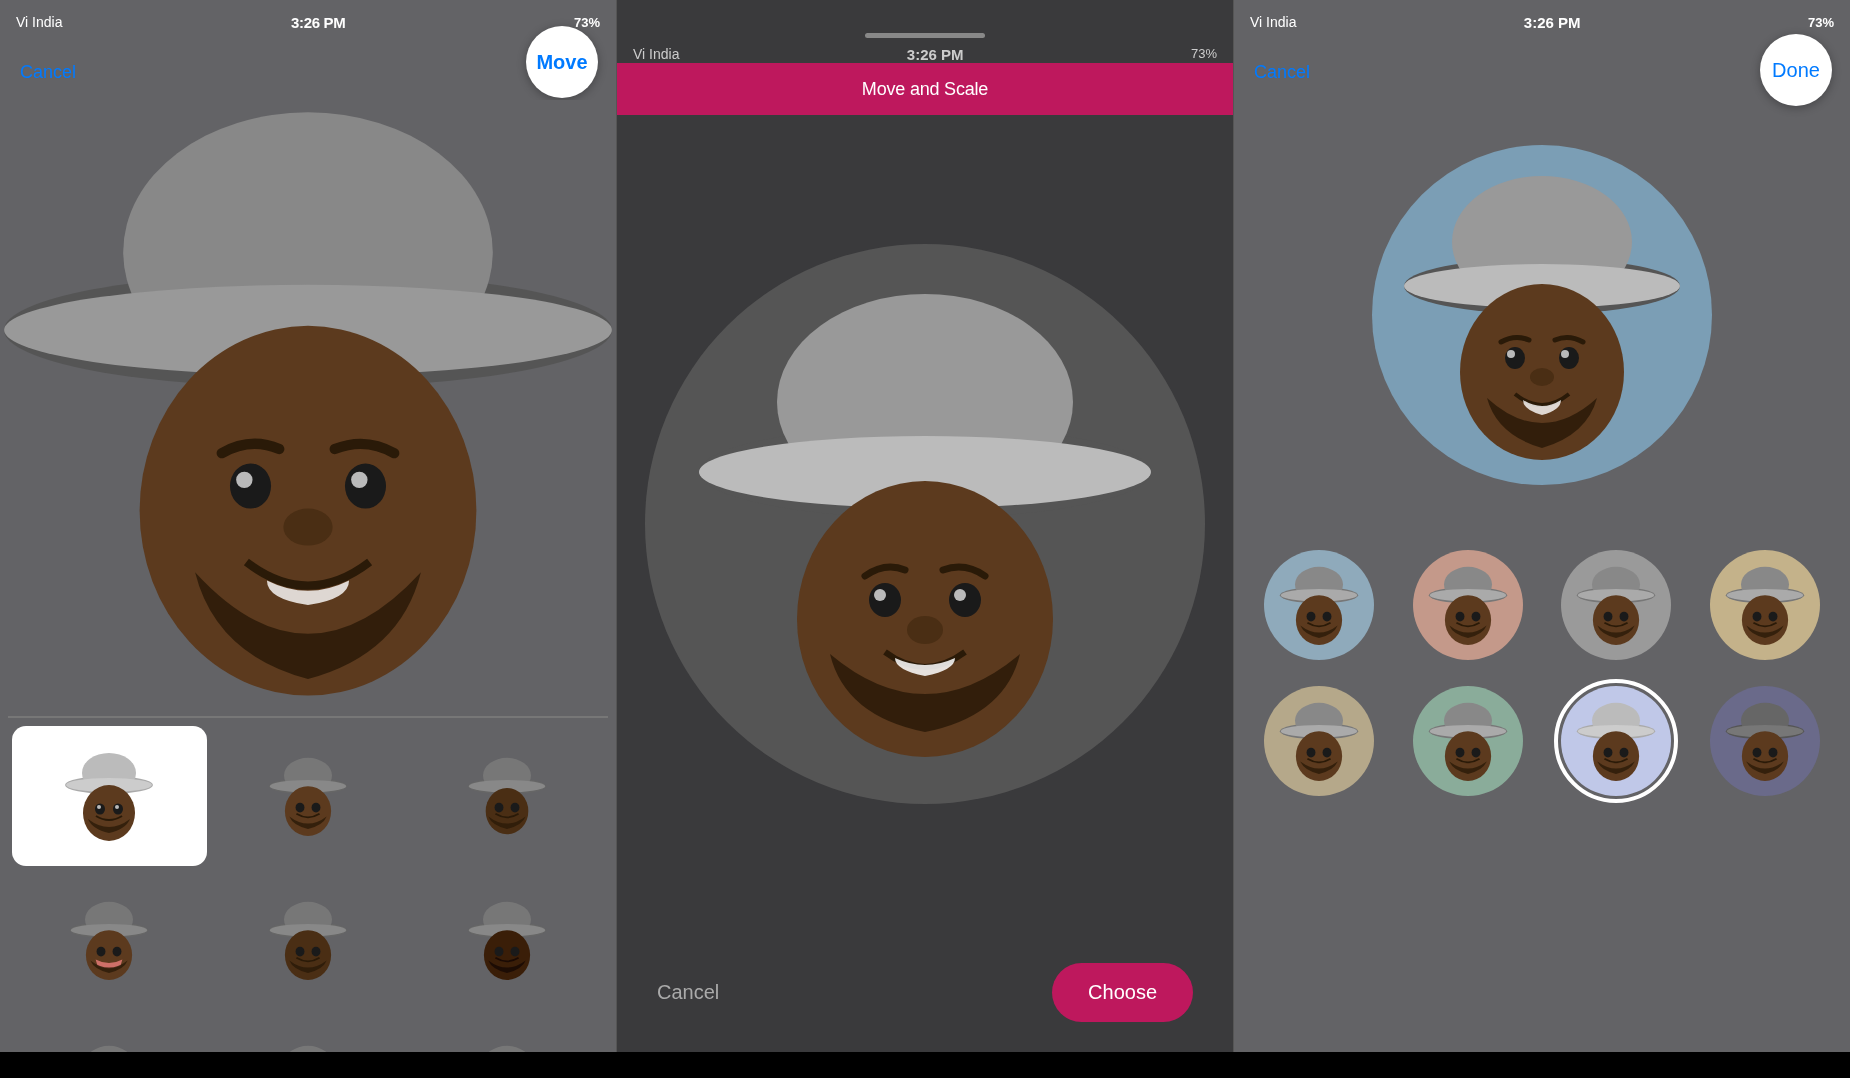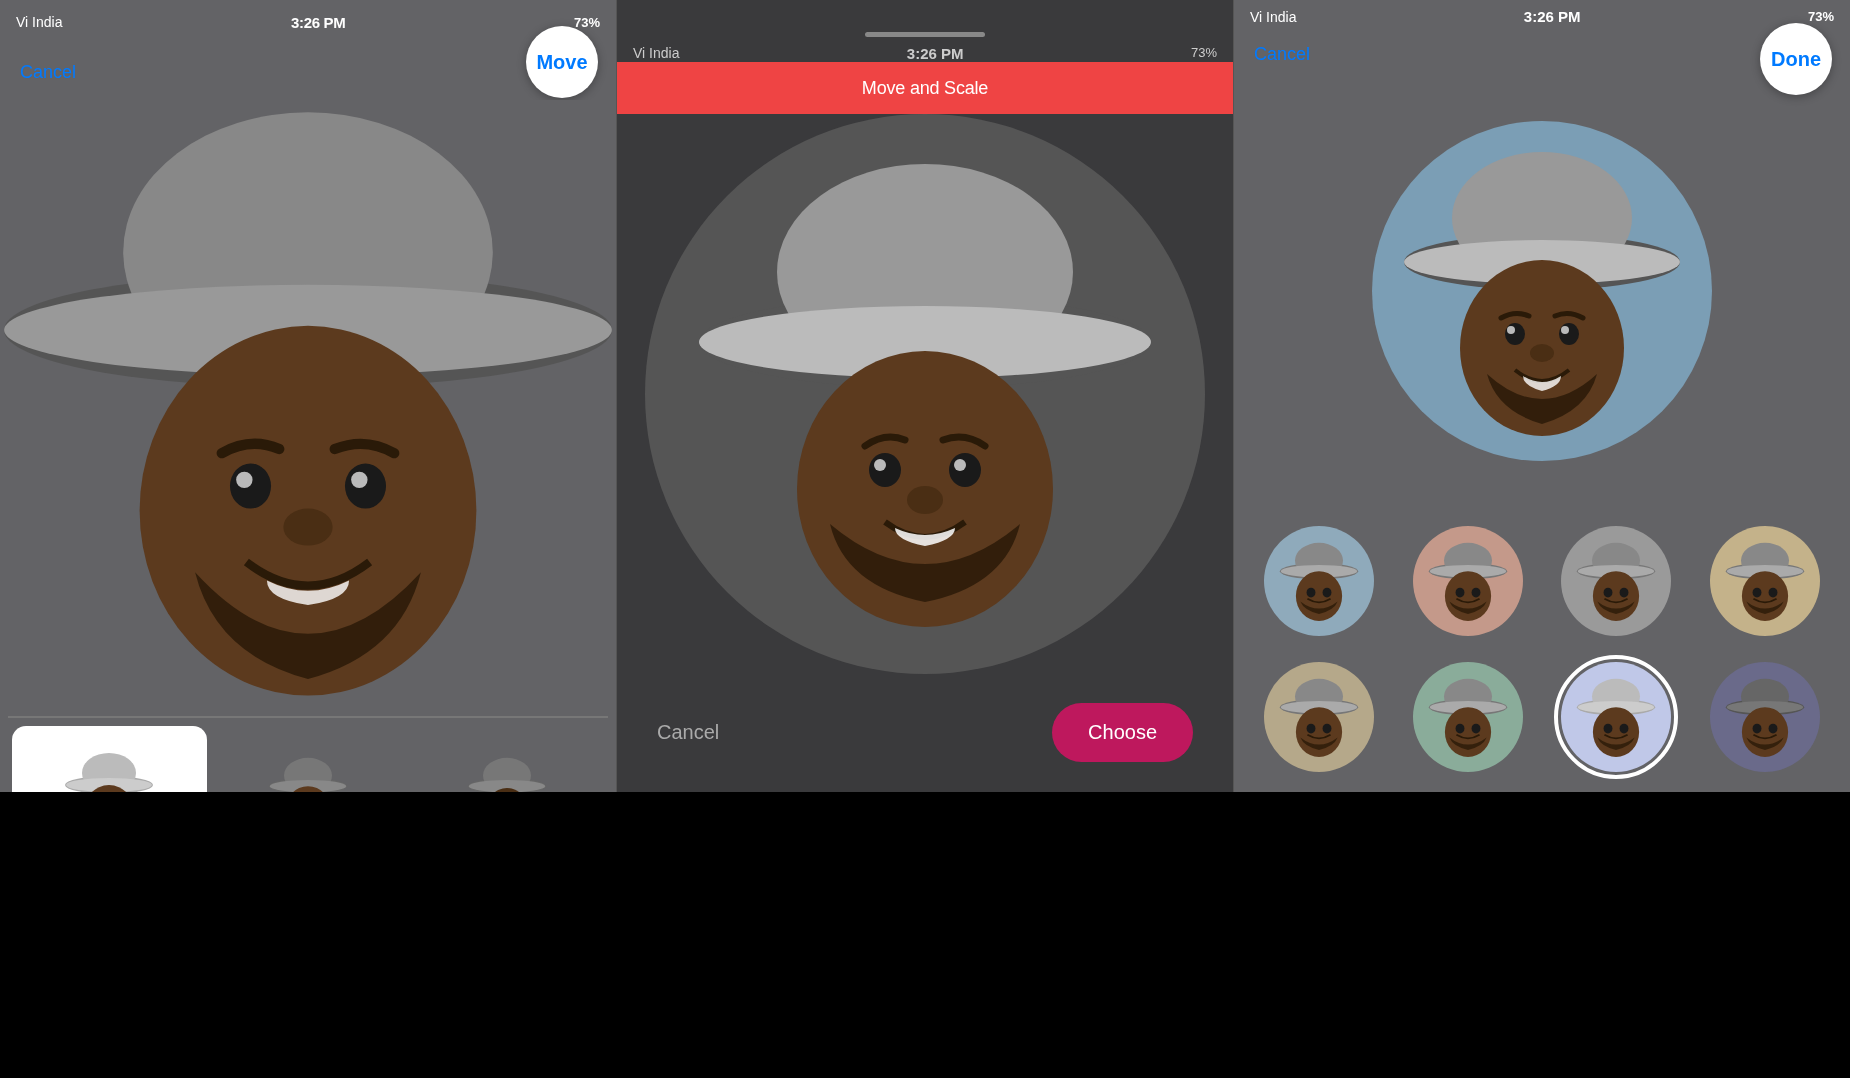--- a/index.html
+++ b/index.html
@@ -9,21 +9,21 @@
       display: flex;
       flex-direction: row;
       font-family: -apple-system, 'SF Pro Display', 'Helvetica Neue', sans-serif;
       background: #000;
       overflow: hidden;
     }
 
     
     .panel {
       flex: 1;
-      height: 792px;
+      height: 1052px;
       position: relative;
       display: flex;
       flex-direction: column;
       overflow: hidden;
     }
 
     
     .status-bar {
       height: 44px;
       display: flex;
@@ -121,21 +121,21 @@
       height: 5px;
       background: #888;
       border-radius: 3px;
       margin: 8px auto 0;
     }
     .panel-2 .title-bar {
       height: 52px;
       display: flex;
       align-items: center;
       justify-content: center;
-      background: #ef4444;
+      background: #be185d;
     }
     .panel-2 .title-text {
       color: #fff;
       font-size: 18px;
       font-weight: 400;
       letter-spacing: -0.2px;
     }
     .panel-2 .canvas-area {
       flex: 1;
       display: flex;
@@ -200,21 +200,21 @@
     .panel-3 .done-btn {
       background: #fff;
       color: #007AFF;
       border-radius: 50%;
       width: 72px;
       height: 72px;
       display: flex;
       align-items: center;
       justify-content: center;
       font-size: 20px;
-      font-weight: 700;
+      font-weight: 400;
       cursor: pointer;
       position: absolute;
       right: 18px;
       top: -10px;
       box-shadow: 0 2px 10px rgba(0,0,0,0.3);
     }
     .panel-3 .big-preview-3 {
       flex: 0 0 430px;
       display: flex;
       align-items: center;

